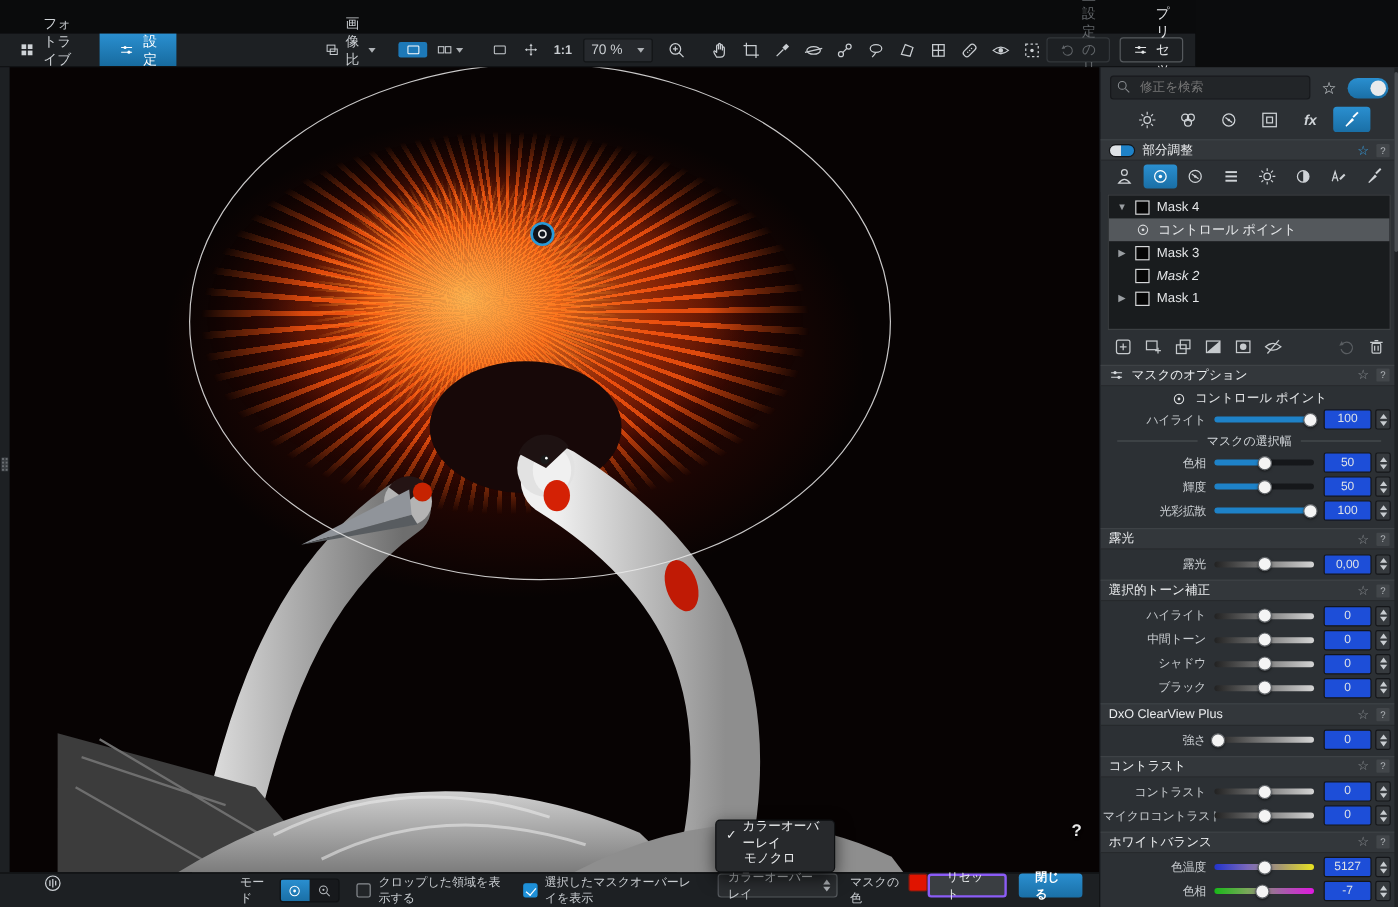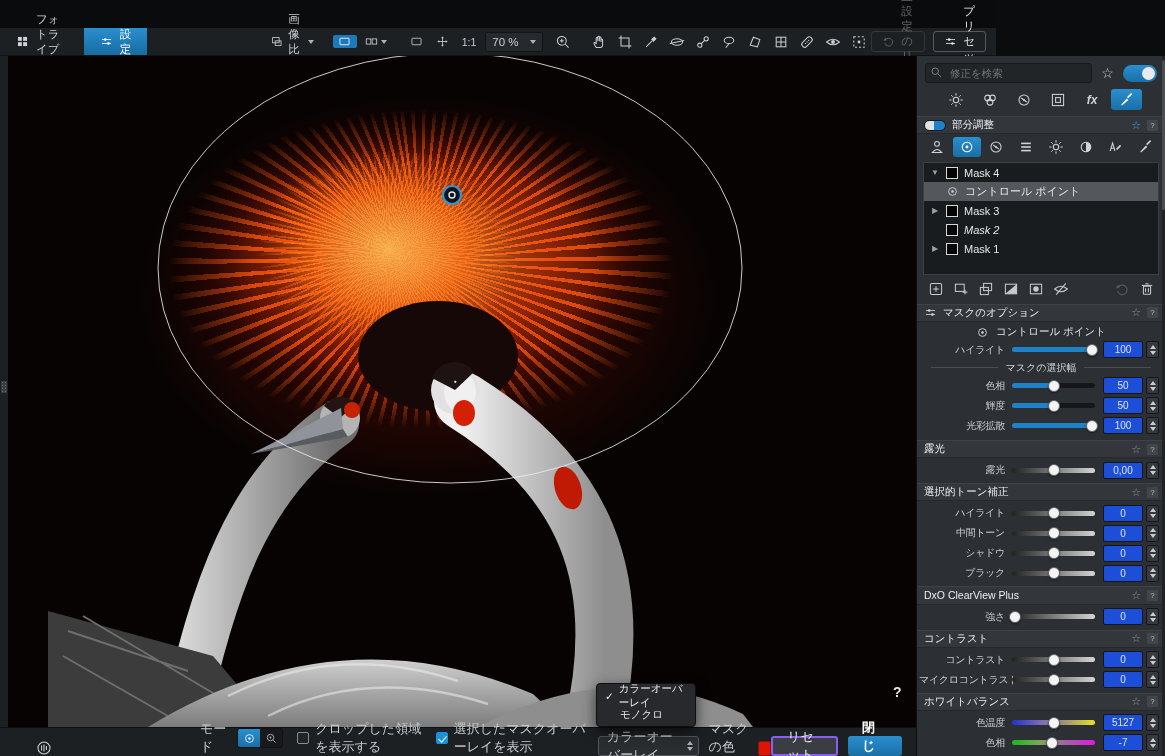--- a/index.html
+++ b/index.html
@@ -8,21 +8,21 @@
   .app{position:relative;width:996px;height:756px;display:flex;flex-direction:column;}
   svg.ic{width:16px;height:16px;stroke:currentColor;fill:none;stroke-width:1.3;flex:none;}
   svg.ic.sm{width:13px;height:13px;}
 
   
   .topstrip{height:28px;background:#0a0b0c;flex:none;}
   .toolbar{height:28px;background:#1d2023;display:flex;align-items:stretch;flex:none;
     border-bottom:1px solid #101214;color:#c9cdd1;font-size:11.5px;}
   .tab{display:flex;align-items:center;gap:7px;padding:0 16px;color:#cfd3d7;cursor:pointer;}
   .tab.active{background:linear-gradient(#2a8fd0,#176b9f);color:#fff;}
-  .tbtn{display:flex;align-items:center;justify-content:center;width:24px;color:#c9cdd1;cursor:pointer;}
+  .tbtn{display:flex;align-items:center;justify-content:center;width:24px;color:#c9cdd1;cursor:pointer;font-weight:bold;}
   .tbtn.active{background:#1d79b8;border-radius:2px;color:#fff;}
   .tgroup{display:flex;align-items:center;gap:2px;}
   .caret{width:0;height:0;border-left:3.5px solid transparent;border-right:3.5px solid transparent;border-top:4px solid #aeb2b6;margin-left:3px;}
   .ddbtn{display:flex;align-items:center;gap:5px;padding:0 7px;cursor:pointer;}
   .zoomsel{display:flex;align-items:center;background:#26292d;border:1px solid #121416;border-radius:2px;height:20px;padding:0 6px;margin:0 4px;align-self:center;min-width:58px;}
   .ratio{font-size:10.5px;padding:0 5px;}
   .rightbtns{margin-left:auto;display:flex;align-items:center;gap:8px;padding-right:10px;}
   .resetbtn{display:flex;align-items:center;gap:6px;color:#63676b;border:1px solid #33373b;border-radius:3px;height:21px;padding:0 10px;}
   .presetbtn{display:flex;align-items:center;gap:6px;color:#e4e6e8;border:1px solid #55595d;border-radius:3px;height:21px;padding:0 10px;cursor:pointer;}
 
@@ -44,21 +44,21 @@
     background:
       radial-gradient(closest-side,rgba(255,190,90,.8),rgba(255,110,25,.55) 45%,rgba(0,0,0,0) 75%),
       repeating-conic-gradient(from 3deg,rgba(255,140,40,.85) 0deg 1deg,rgba(60,8,0,0) 1deg 3deg);
     -webkit-mask-image:radial-gradient(closest-side,#000 45%,transparent 75%);
     mask-image:radial-gradient(closest-side,#000 45%,transparent 75%);}
   .birds,.overlaySvg{position:absolute;left:0;top:0;width:100%;height:100%;}
   .qmark{position:absolute;left:885px;top:628px;color:#e8e8e8;font-size:14px;font-weight:bold;text-shadow:0 1px 2px #000;}
 
   
   .bottombar{position:absolute;left:0;right:0;bottom:0;height:29px;background:#1d2023;border-top:1px solid #0e1012;
-    display:flex;align-items:flex-end;color:#c9cdd1;font-size:13px;}
+    display:flex;align-items:flex-start;color:#c9cdd1;font-size:10px;}
   .histbtn{margin-left:36px;color:#cfd3d7;display:flex;}
   .modewrap{margin-left:148px;display:flex;align-items:center;gap:8px;}
   .seg{display:flex;background:#17191c;border:1px solid #101214;border-radius:3px;overflow:hidden;}
   .seg .sbtn{width:30px;height:18px;display:flex;align-items:center;justify-content:center;color:#b8bcc0;cursor:pointer;}
   .seg .sbtn.active{background:linear-gradient(#2a8fd0,#1a6fa6);color:#fff;}
   .cbrow{display:flex;align-items:center;gap:6px;margin-left:14px;cursor:pointer;}
   .cbox{width:12px;height:12px;border:1px solid #8a8e92;background:#222528;border-radius:2px;position:relative;flex:none;}
   .cbox.on{background:#1e90d8;border-color:#1e90d8;}
   .cbox.on::after{content:"";position:absolute;left:3px;top:1px;width:4px;height:7px;border:solid #fff;border-width:0 1.6px 1.6px 0;transform:rotate(40deg);}
   .selbox{display:flex;align-items:center;margin-left:12px;height:20px;background:#2b2e31;border:1px solid #55595d;border-radius:3px;padding:0 5px 0 8px;min-width:96px;cursor:pointer;}

